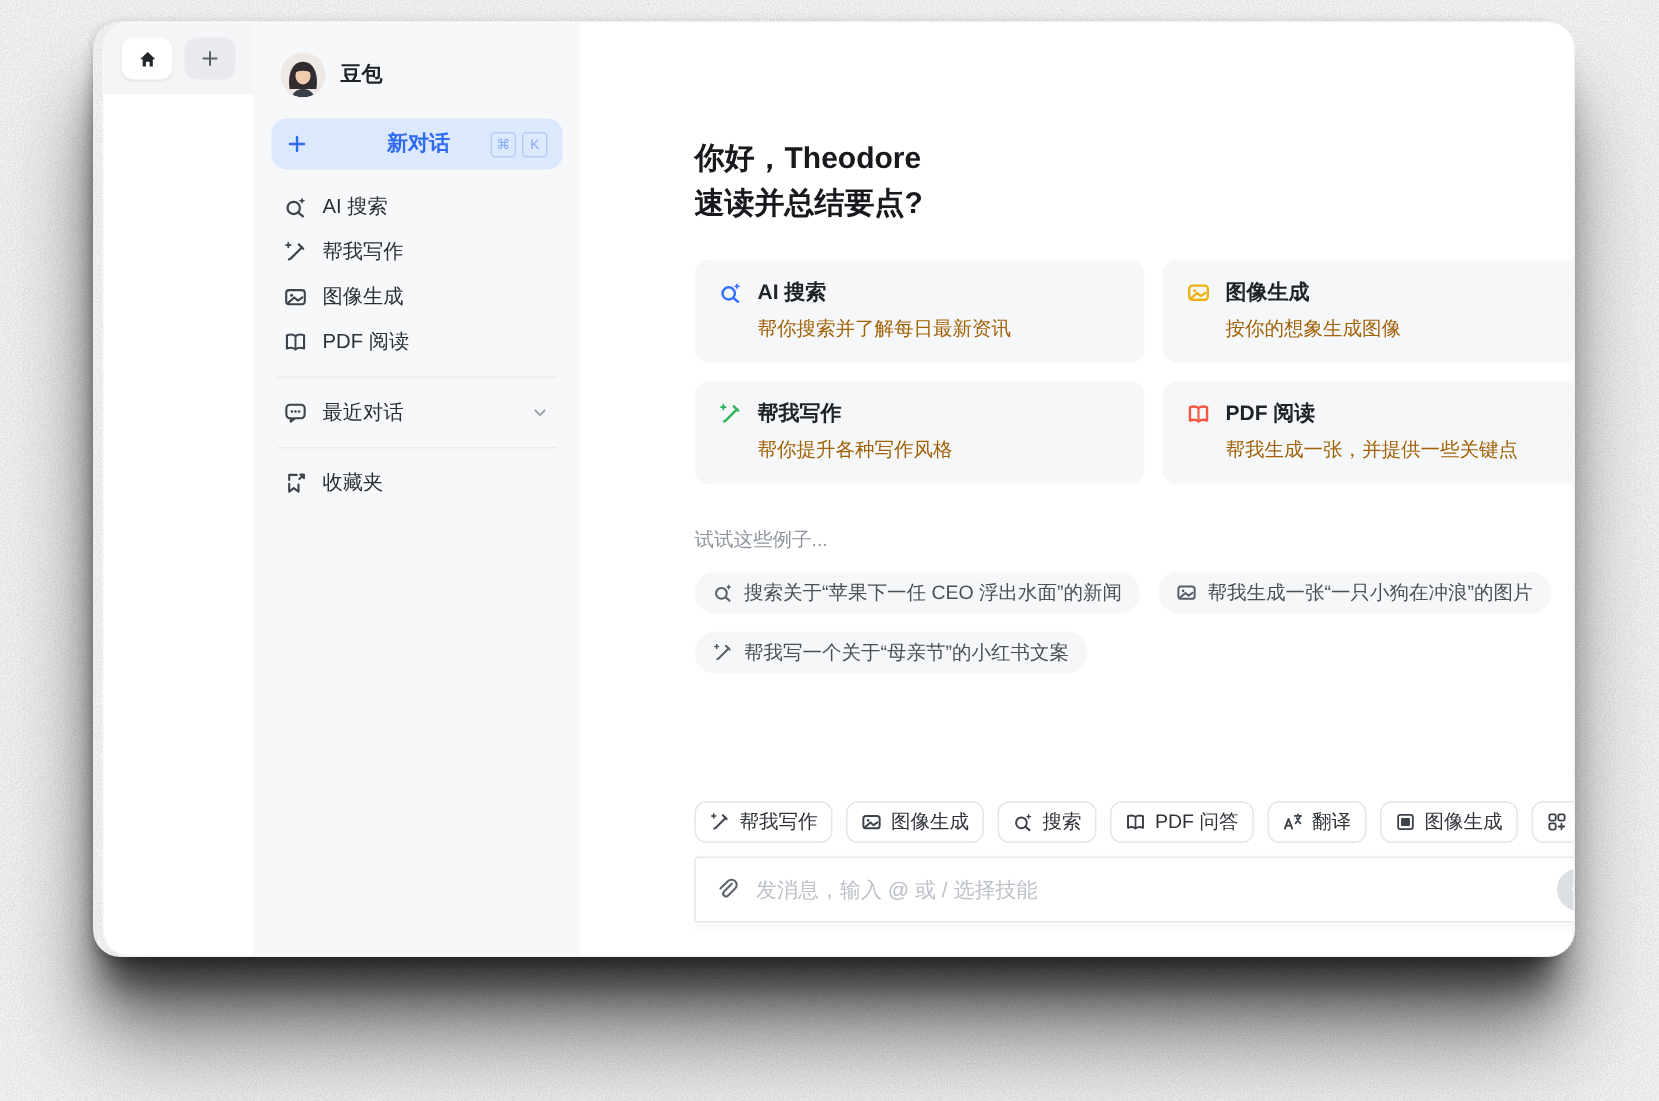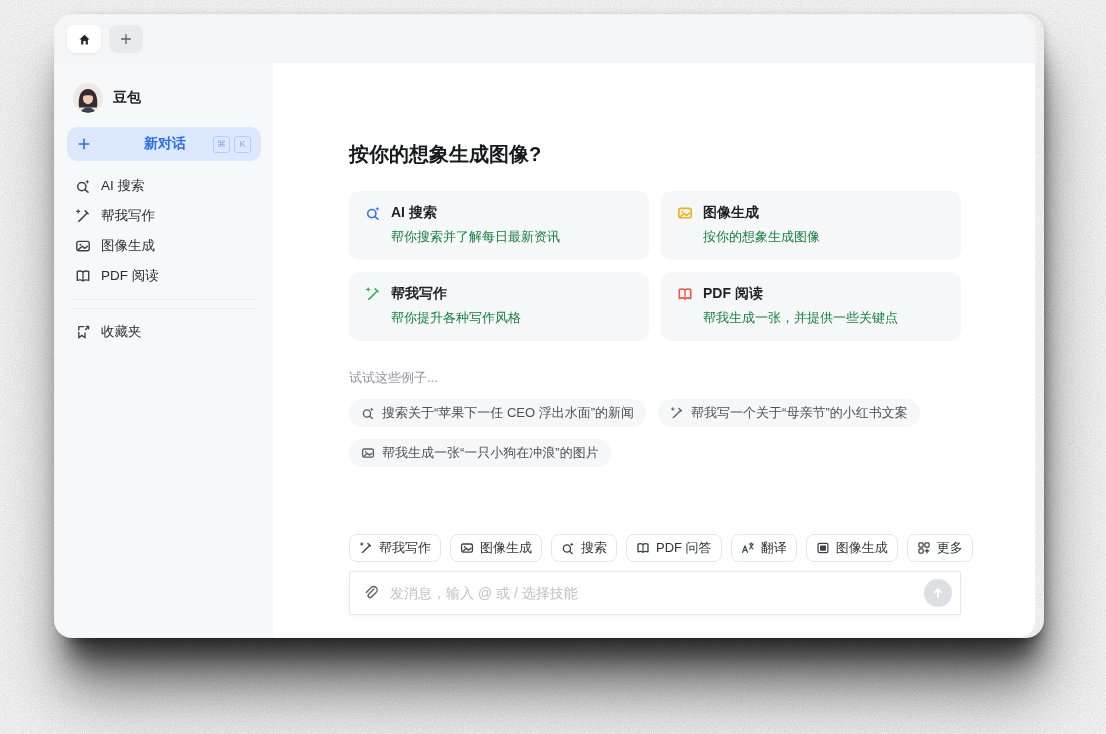--- a/index.html
+++ b/index.html
@@ -15,24 +15,24 @@
     border-radius:18px;z-index:1;
     box-shadow:
       0 3px 8px rgba(0,0,0,.25),
       0 26px 24px -10px rgba(40,40,40,.85),
       0 44px 44px -6px rgba(55,55,55,.6),
       0 62px 70px 0 rgba(80,80,80,.4);
   }
   .grain{position:absolute;left:0;top:0;z-index:2;pointer-events:none;opacity:.16;}
   
   .window{
-    position:absolute;left:54px;top:14px;width:982px;height:624px;
+    position:absolute;left:68px;top:14px;width:982px;height:624px;
     background:#fff;border-radius:18px;overflow:hidden;z-index:3;
     border:1px solid rgba(0,0,0,.05);box-sizing:border-box;
-    display:flex;flex-direction:column;
+    display:flex;flex-direction:row;
   }
   
   .tabbar{height:48px;background:#f4f5f6;display:flex;align-items:center;
     padding:0 12px;gap:8px;flex:none;}
   .tab{width:34px;height:28px;border-radius:8px;display:flex;align-items:center;
     justify-content:center;cursor:pointer;}
   .tab-home{background:#fff;box-shadow:0 1px 2px rgba(0,0,0,.08);color:#23262b;}
   .tab-new{background:#e8eaee;color:#5b6069;}
   
   .app-body{flex:1;display:flex;min-height:0;}
@@ -56,21 +56,21 @@
   .side-item .sicon{color:#3e434c;display:flex;align-items:center;}
   .side-item .chev{margin-left:auto;color:#9aa0a8;display:flex;align-items:center;}
   .side-divider{height:1px;background:#e9ebee;margin:8px 4px;}
   
   .content{position:absolute;left:76px;top:76px;width:612px;}
   .greeting{font-size:20px;font-weight:700;color:#17191d;line-height:30px;}
   .cards{margin-top:22px;display:grid;grid-template-columns:1fr 1fr;gap:12px;}
   .card{background:#f6f7f9;border-radius:10px;padding:13px 16px 14px 16px;cursor:pointer;}
   .card-head{display:flex;align-items:center;gap:10px;}
   .card-title{font-size:14px;font-weight:700;color:#1f2329;}
-  .card-desc{margin:6px 0 0 26px;font-size:13px;color:#15803d;}
+  .card-desc{margin:6px 0 0 26px;font-size:13px;color:#a16207;}
   .cicon{display:flex;align-items:center;}
   .c-blue{color:#3370ff;} .c-yellow{color:#efb114;} .c-green{color:#2ab65d;} .c-red{color:#f25742;}
   .examples-title{margin-top:28px;font-size:13px;color:#8f959e;}
   .chips{margin-top:12px;display:flex;flex-wrap:wrap;gap:12px;width:640px;}
   .chip{display:flex;align-items:center;gap:7px;background:#f6f7f9;border-radius:14px;
     height:28px;padding:0 12px;font-size:13px;color:#4b5058;cursor:pointer;white-space:nowrap;text-align:center;}
   .chip .sicon{color:#585e68;display:flex;align-items:center;}
   .chip .attach{display:flex;align-items:center;gap:4px;margin-left:2px;}
   
   .composer{position:absolute;left:76px;bottom:22px;width:612px;}
@@ -193,39 +193,57 @@
             <svg width="16" height="16" viewBox="0 0 16 16">
                 <path d="M8 4.1 C6.6 2.9 4.4 2.7 2.3 3.5 V12.4 C4.4 11.6 6.6 11.8 8 13 C9.4 11.8 11.6 11.6 13.7 12.4 V3.5 C11.6 2.7 9.4 2.9 8 4.1 Z" fill="none" stroke="currentColor" stroke-width="1.4" stroke-linejoin="round"></path>
                 <path d="M8 4.3 V12.7" stroke="currentColor" stroke-width="1.3"></path>
               </svg>
           </span>
           <span>PDF 阅读</span>
         </div>
 
         <div class="side-divider"></div>
 
+        <div class="side-item">
+          <span class="sicon">
+            <svg width="16" height="16" viewBox="0 0 16 16">
+                <rect x="1.9" y="2.8" width="12.2" height="9" rx="2.4" fill="none" stroke="currentColor" stroke-width="1.4"></rect>
+                <path d="M4.8 11.8 v2.4 L7.8 11.8" fill="none" stroke="currentColor" stroke-width="1.4" stroke-linejoin="round"></path>
+                <circle cx="5.6" cy="7.3" r=".85" fill="currentColor"></circle>
+                <circle cx="8" cy="7.3" r=".85" fill="currentColor"></circle>
+                <circle cx="10.4" cy="7.3" r=".85" fill="currentColor"></circle>
+              </svg>
+          </span>
+          <span>最近对话</span>
+          <span class="chev">
+            <svg width="14" height="14" viewBox="0 0 16 16">
+                <path d="M4.5 6.5 L8 10 L11.5 6.5" fill="none" stroke="currentColor" stroke-width="1.5" stroke-linecap="round" stroke-linejoin="round"></path>
+              </svg>
+          </span>
+        </div>
 
         <div class="side-divider"></div>
 
         <div class="side-item">
           <span class="sicon">
             <svg width="16" height="16" viewBox="0 0 16 16">
                 <path d="M3.8 6 V2.6 h5 M3.8 8.5 V13.8 L6.9 11.4 L10 13.8 V9" fill="none" stroke="currentColor" stroke-width="1.4" stroke-linecap="round" stroke-linejoin="round"></path>
                 <path d="M10.6 5.4 L13.6 2.4 M13.6 2.4 h-2.4 M13.6 2.4 v2.4" fill="none" stroke="currentColor" stroke-width="1.4" stroke-linecap="round" stroke-linejoin="round"></path>
               </svg>
           </span>
           <span>收藏夹</span>
         </div>
       </div>
     </div>
 
     <div class="main">
       <div class="content">
         <div class="greeting">
-          <div>按你的想象生成图像?</div>
+          <div>你好，Theodore</div>
+          <div>速读并总结要点?</div>
         </div>
 
         <div class="cards">
           <div class="card">
             <div class="card-head">
               <span class="cicon c-blue">
                 <svg width="16" height="16" viewBox="0 0 16 16">
                     <circle cx="6.8" cy="8.6" r="4.1" fill="none" stroke="currentColor" stroke-width="1.6"></circle>
                     <path d="M9.9 11.7 L13 14.2" stroke="currentColor" stroke-width="1.6" stroke-linecap="round"></path>
                     <path d="M12.3 1.6 l.65 1.6 1.6.65 -1.6.65 -.65 1.6 -.65-1.6 -1.6-.65 1.6-.65 Z" fill="currentColor"></path>
@@ -287,36 +305,36 @@
                   <circle cx="6.8" cy="8.6" r="4.1" fill="none" stroke="currentColor" stroke-width="1.5"></circle>
                   <path d="M9.9 11.7 L13 14.2" stroke="currentColor" stroke-width="1.5" stroke-linecap="round"></path>
                   <path d="M12.3 1.6 l.65 1.6 1.6.65 -1.6.65 -.65 1.6 -.65-1.6 -1.6-.65 1.6-.65 Z" fill="currentColor"></path>
                 </svg>
             </span>
             <span>搜索关于“苹果下一任 CEO 浮出水面”的新闻</span>
           </div>
           <div class="chip">
             <span class="sicon">
               <svg width="14" height="14" viewBox="0 0 16 16">
+                  <rect x="1.8" y="3.4" width="12.4" height="9.4" rx="2" fill="none" stroke="currentColor" stroke-width="1.5"></rect>
+                  <circle cx="5.4" cy="6.8" r="1" fill="currentColor"></circle>
+                  <path d="M3.4 11.6 L7.2 8.3 L9.6 10.4 L12.6 8.2" fill="none" stroke="currentColor" stroke-width="1.5" stroke-linecap="round" stroke-linejoin="round"></path>
+                </svg>
+            </span>
+            <span>帮我生成一张“一只小狗在冲浪”的图片</span>
+          </div>
+          <div class="chip">
+            <span class="sicon">
+              <svg width="14" height="14" viewBox="0 0 16 16">
                   <path d="M4.6 12.6 L12.4 4.8 M10.2 2.9 L13.1 5.8" stroke="currentColor" stroke-width="1.5" stroke-linecap="round"></path>
                   <path d="M3.2 1.9 v3 M1.7 3.4 h3" stroke="currentColor" stroke-width="1.2" stroke-linecap="round"></path>
                   <path d="M2.8 13.9 l2-.5 -1.5-1.5 Z" fill="currentColor"></path>
                 </svg>
             </span>
             <span>帮我写一个关于“母亲节”的小红书文案</span>
-          </div>
-          <div class="chip">
-            <span class="sicon">
-              <svg width="14" height="14" viewBox="0 0 16 16">
-                  <rect x="1.8" y="3.4" width="12.4" height="9.4" rx="2" fill="none" stroke="currentColor" stroke-width="1.5"></rect>
-                  <circle cx="5.4" cy="6.8" r="1" fill="currentColor"></circle>
-                  <path d="M3.4 11.6 L7.2 8.3 L9.6 10.4 L12.6 8.2" fill="none" stroke="currentColor" stroke-width="1.5" stroke-linecap="round" stroke-linejoin="round"></path>
-                </svg>
-            </span>
-            <span>帮我生成一张“一只小狗在冲浪”的图片</span>
           </div>
         </div>
       </div>
 
       <div class="composer">
         <div class="skills">
           <div class="skill">
             <span class="sicon">
               <svg width="14" height="14" viewBox="0 0 16 16">
                   <path d="M4.6 12.6 L12.4 4.8 M10.2 2.9 L13.1 5.8" stroke="currentColor" stroke-width="1.5" stroke-linecap="round"></path>

